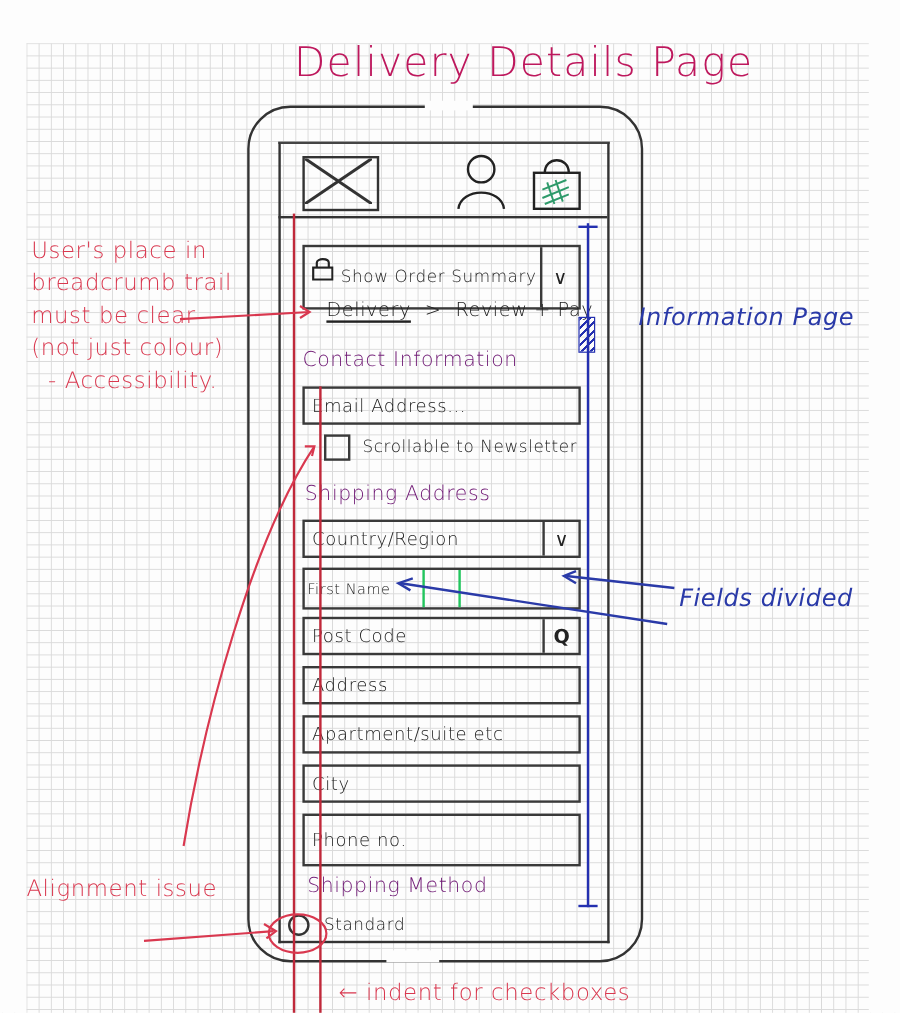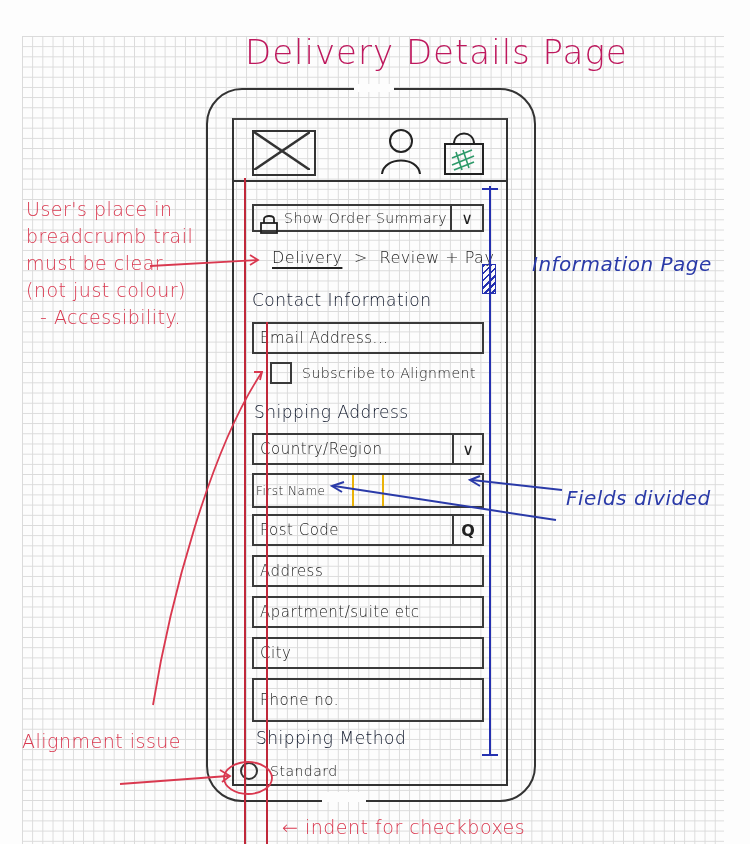--- a/index.html
+++ b/index.html
@@ -30,33 +30,33 @@
   .header-bar { left:232px; top:180px; width:274px; border-top:2.5px solid #333; }
   .logo-box { left:252px; top:130px; width:60px; height:42px; border:2.5px solid #333; }
   .logo-box svg { position:absolute; left:0; top:0; }
   .account-icon { left:380px; top:126px; width:42px; height:50px; }
   .bag-icon { left:442px; top:128px; width:44px; height:48px; }
 
   .box { border:2px solid #3a3a3a; box-sizing:border-box; background: transparent; }
   .field-text { position:absolute; left:6px; top:50%; transform:translateY(-50%); font-size:15px; color:#222; white-space:nowrap; }
   .suffix { position:absolute; right:0; top:0; bottom:0; border-left:2px solid #3a3a3a; display:flex; align-items:center; justify-content:center; font-size:16px; color:#222; }
 
-  .order-summary { left:252px; top:204px; width:232px; height:28px; }
+  .order-summary { left:252px; top:204px; width:232px; height:54px; }
   .order-summary .suffix { width:30px; }
   .breadcrumb { left:272px; top:248px; font-size:16px; color:#222; white-space:nowrap; }
   .crumb-active { text-decoration: underline; text-underline-offset: 4px; text-decoration-thickness: 2px; }
   .crumb-sep { margin: 0 6px; }
 
-  .section-heading { font-size:17px; color:#0f172a; white-space:nowrap; }
+  .section-heading { font-size:17px; color:#701a75; white-space:nowrap; }
   .checkbox-row { left:270px; top:362px; display:flex; align-items:center; }
   .checkbox { width:22px; height:22px; border:2px solid #3a3a3a; box-sizing:border-box; margin-right:10px; }
   .checkbox-label { font-size:14px; color:#222; }
 
   .split-row { left:252px; top:473px; width:232px; height:35px; }
-  .split-row .cell { position:absolute; top:0; bottom:0; border-right:2px solid #eab308; }
+  .split-row .cell { position:absolute; top:0; bottom:0; border-right:2px solid #22c55e; }
 
   .radio-row { left:240px; top:762px; display:flex; align-items:center; }
   .radio { width:14px; height:14px; border:2px solid #333; border-radius:50%; margin-right:12px; }
   .radio-label { font-size:14px; color:#222; }
 
   
   .red { color:#d9384f; }
   .blue { color:#2a3aa8; }
   .anno-red { font-size:19px; line-height:27px; }
   .anno-blue { font-size:20px; font-style: italic; }
@@ -118,21 +118,21 @@
   <span class="crumb-sep">&gt;</span>
   <span>Review + Pay</span>
 </div>
 
 <div class="abs section-heading hand" style="left:252px;top:290px">Contact Information</div>
 <div class="abs box" style="left:252px;top:322px;width:232px;height:32px">
   <span class="field-text hand">Email Address...</span>
 </div>
 <div class="abs checkbox-row">
   <span class="checkbox"></span>
-  <span class="checkbox-label hand">Subscribe to Alignment</span>
+  <span class="checkbox-label hand">Scrollable to Newsletter</span>
 </div>
 
 <div class="abs section-heading hand" style="left:254px;top:402px">Shipping Address</div>
 <div class="abs box" style="left:252px;top:433px;width:232px;height:32px">
   <span class="field-text hand">Country/Region</span>
   <span class="suffix" style="width:28px">∨</span>
 </div>
 <div class="abs box split-row">
   <div class="cell" style="left:0;width:98px">
     <span class="field-text hand" style="left:2px;font-size:12px">First Name</span>

